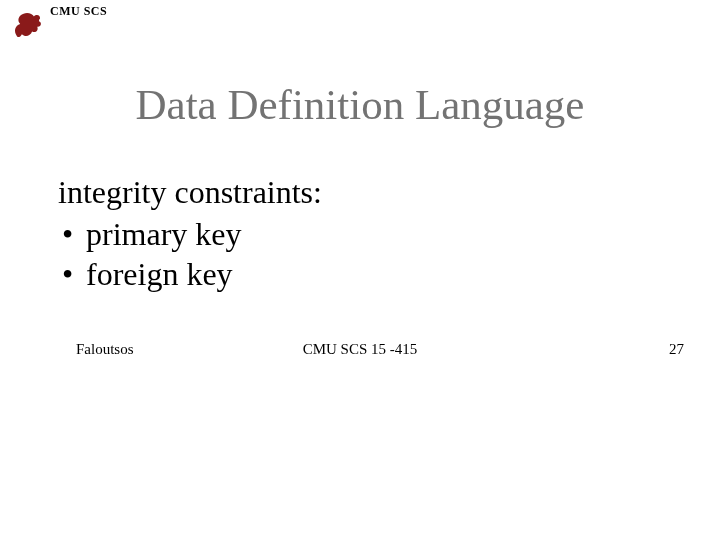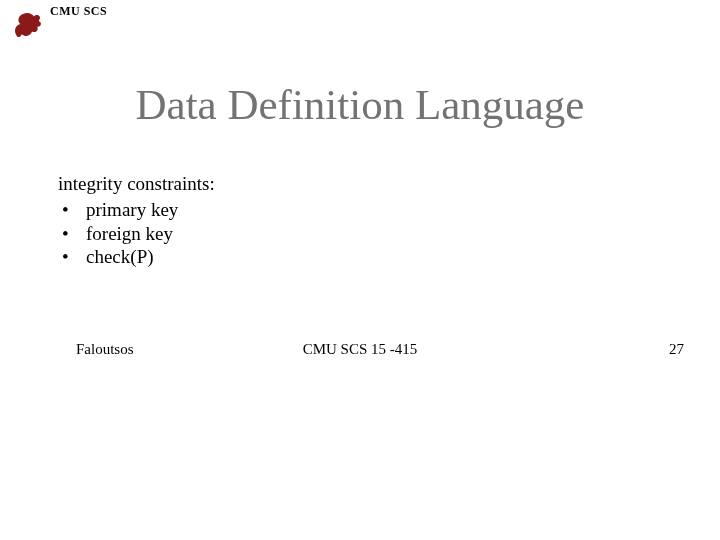--- a/index.html
+++ b/index.html
@@ -2,21 +2,21 @@
 <html><head>
 <meta charset="utf-8">
 <style>
   * { margin: 0; padding: 0; box-sizing: border-box; }
   html, body { width: 720px; height: 540px; background: #ffffff; font-family: "Times New Roman", Times, serif; color: #000; }
   .slide { position: relative; width: 720px; height: 380px; }
   .header { position: absolute; top: 6px; left: 10px; display: flex; align-items: flex-start; }
   .logo { width: 34px; height: 36px; margin-right: 6px; }
   .header-text { font-family: "Times New Roman", Times, serif; font-weight: bold; font-size: 12px; letter-spacing: 0.5px; margin-top: -2px; }
   .title { position: absolute; top: 80px; left: 0; right: 0; text-align: center; font-family: "Times New Roman", Times, serif; font-size: 43px; color: #737373; }
-  .body { position: absolute; top: 172px; left: 58px; right: 58px; font-family: "Times New Roman", Times, serif; font-size: 19px; line-height: 1.25; }
+  .body { position: absolute; top: 172px; left: 58px; right: 58px; font-family: "Times New Roman", Times, serif; font-size: 32px; line-height: 1.25; }
   .body .lead { margin-bottom: 2px; }
   .body ul { list-style: none; padding-left: 0; }
   .body ul li { padding-left: 28px; position: relative; }
   .body ul li::before { content: "•"; position: absolute; left: 4px; top: 0; }
   .footer { position: absolute; bottom: 22px; left: 0; right: 0; font-family: "Times New Roman", Times, serif; font-size: 15px; }
   .footer-left { position: absolute; left: 76px; bottom: 0; }
   .footer-center { position: absolute; left: 0; right: 0; text-align: center; bottom: 0; }
   .footer-right { position: absolute; right: 36px; bottom: 0; margin-left: 16px; }
 </style>
 </head>
@@ -34,21 +34,20 @@
     <span class="header-text">CMU SCS</span>
   </div>
 
   <div class="title">Data Definition Language</div>
 
   <div class="body">
     <div class="lead">integrity constraints:</div>
     <ul>
       <li>primary key</li>
       <li>foreign key</li>
-      <li>check(P)</li>
     </ul>
   </div>
 
   <div class="footer">
     <span class="footer-left">Faloutsos</span>
     <span class="footer-center">CMU SCS 15 -415</span>
     <span class="footer-right">27</span>
   </div>
 
 </div>

